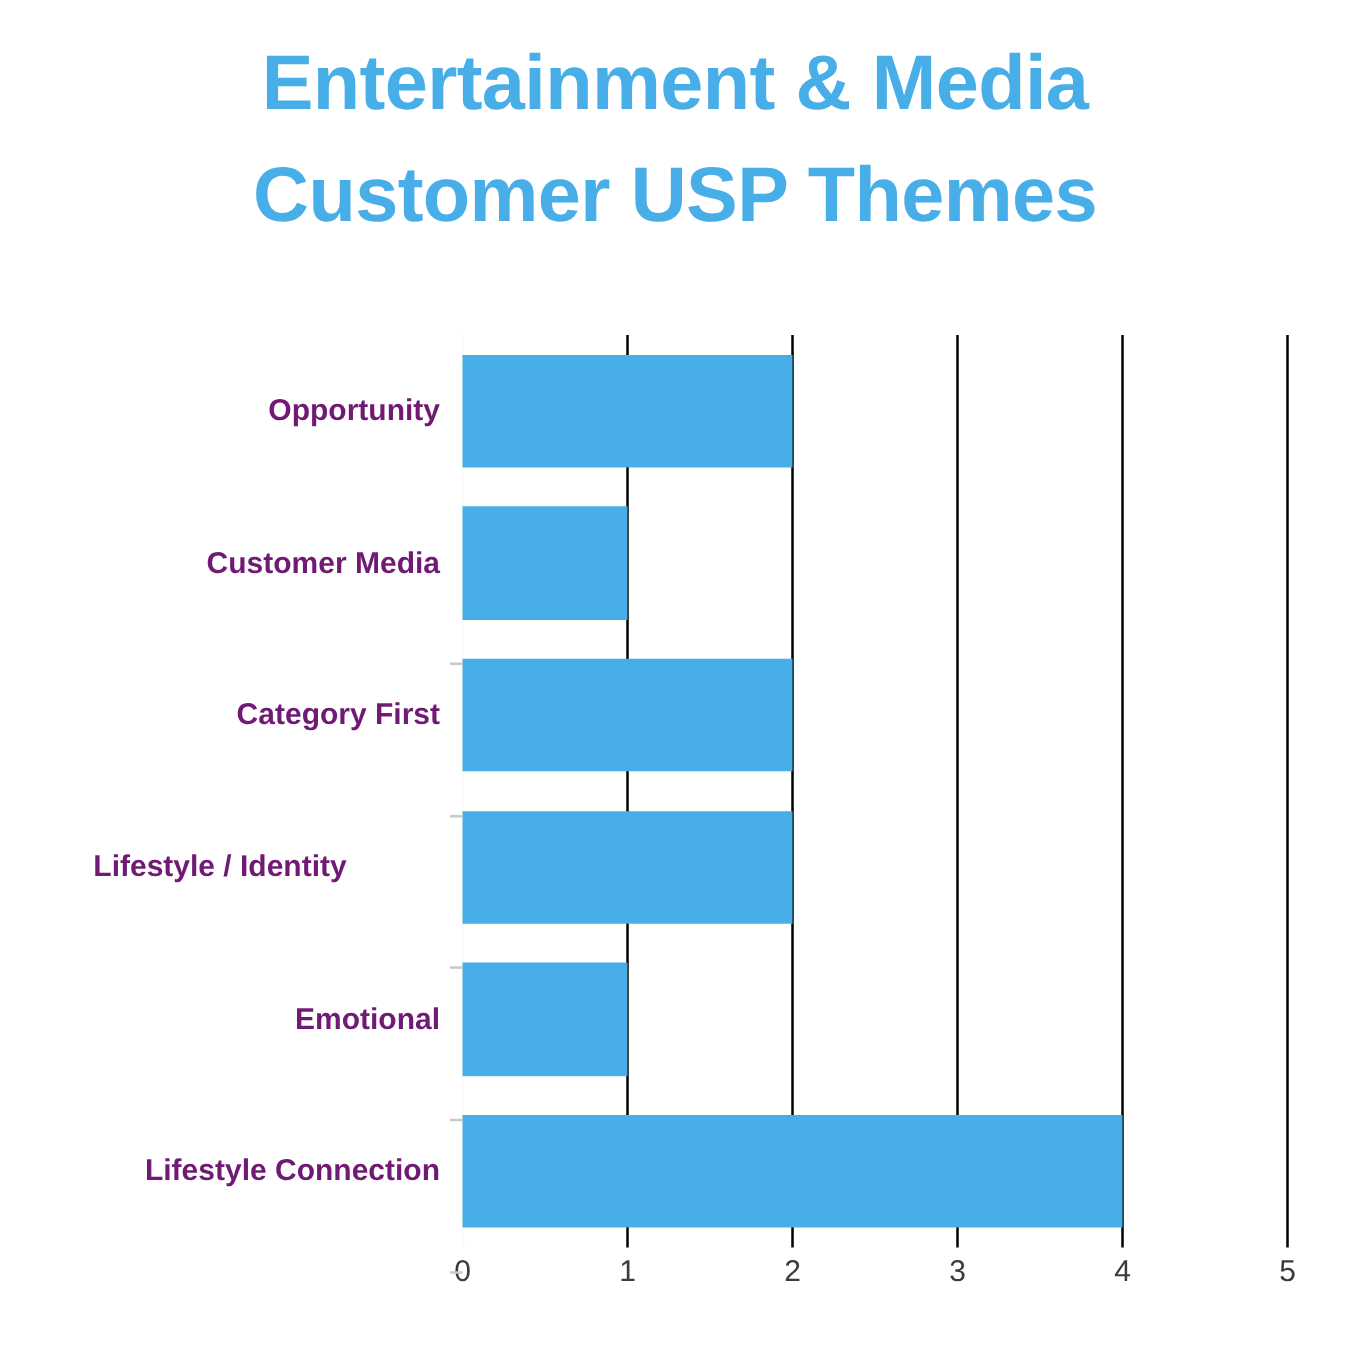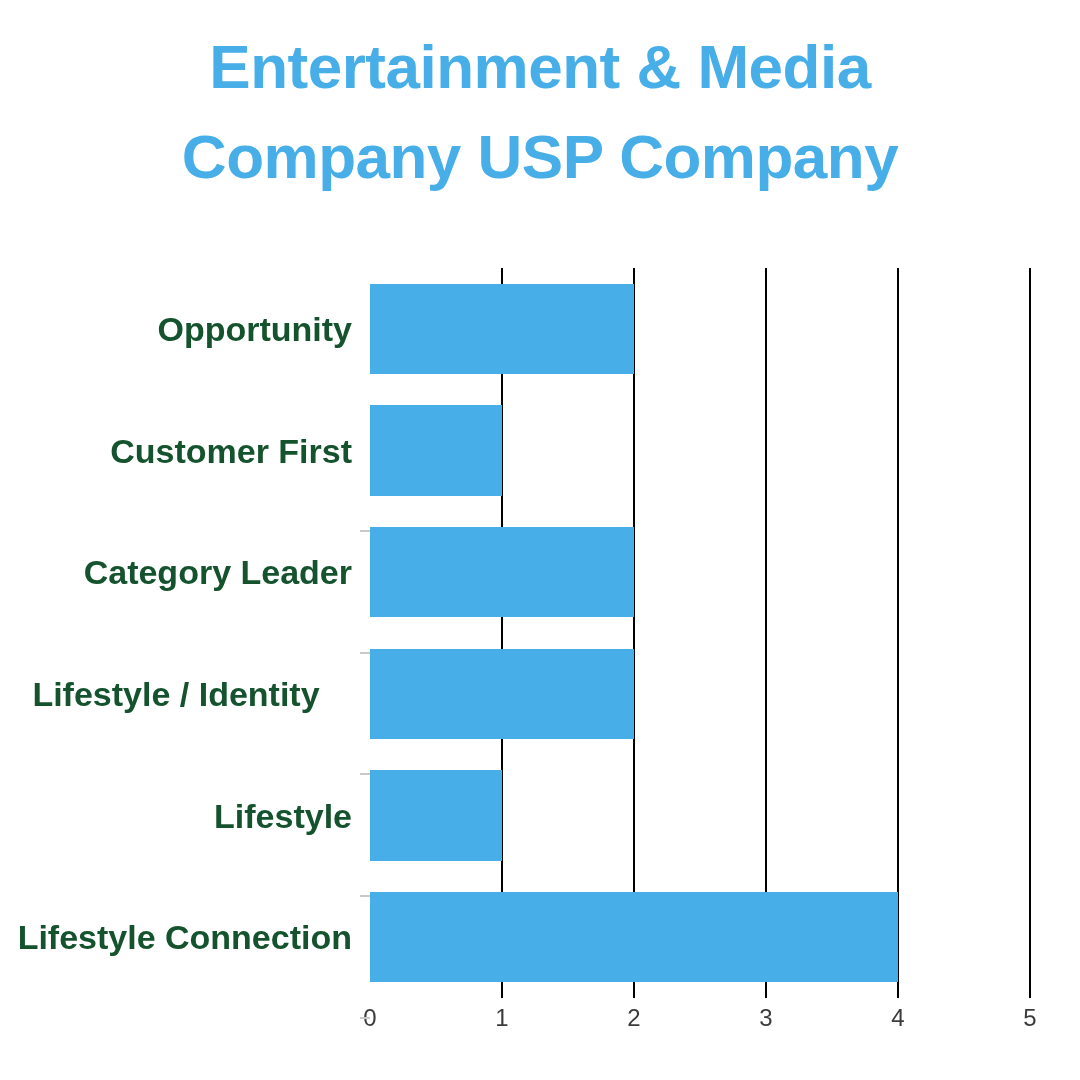--- a/index.html
+++ b/index.html
@@ -96,23 +96,23 @@
     left: 0;
     top: 262px;
     width: 352px;
     height: 800px;
   }
   .ylabels .lab {
     position: absolute;
     right: 0;
     width: 352px;
     text-align: right;
-    font-size: 34px;
+    font-size: 24px;
     font-weight: bold;
-    color: #14532d;
+    color: #701a75;
     white-space: nowrap;
     transform: translateY(-50%);
     margin-left: 16px;
   }
 
   
   .xlabels {
     position: absolute;
     left: 370px;
     top: 742px;
@@ -128,29 +128,29 @@
     font-family: "Liberation Sans", sans-serif;
   }
 </style>
 </head>
 <body>
 
 <div class="page">
 
   <div class="title">
     <span class="line">Entertainment &amp; Media</span>
-    <span class="line">Company USP Company</span>
+    <span class="line">Customer USP Themes</span>
   </div>
 
   <div class="ylabels" id="ylabels">
       <div class="lab" style="top: 66.8333px;">Opportunity</div>
-      <div class="lab" style="top: 188.5px;">Customer First</div>
-      <div class="lab" style="top: 310.167px;">Category Leader</div>
+      <div class="lab" style="top: 188.5px;">Customer Media</div>
+      <div class="lab" style="top: 310.167px;">Category First</div>
       <div class="lab" style="top: 431.833px; text-align: center;">Lifestyle / Identity</div>
-      <div class="lab" style="top: 553.5px;">Lifestyle</div>
+      <div class="lab" style="top: 553.5px;">Emotional</div>
       <div class="lab" style="top: 675.167px;">Lifestyle Connection</div>
     </div>
 
   <div class="chart-wrap">
     <div class="yaxis-spine"></div>
     <div class="plot" id="plot">
       <div class="plot-bg"></div>
     <div class="vline" style="left: -1px; background: transparent;"></div>
         <div class="vline" style="left: 131px; background: rgb(0, 0, 0);"></div>
         <div class="vline" style="left: 263px; background: rgb(0, 0, 0);"></div>

